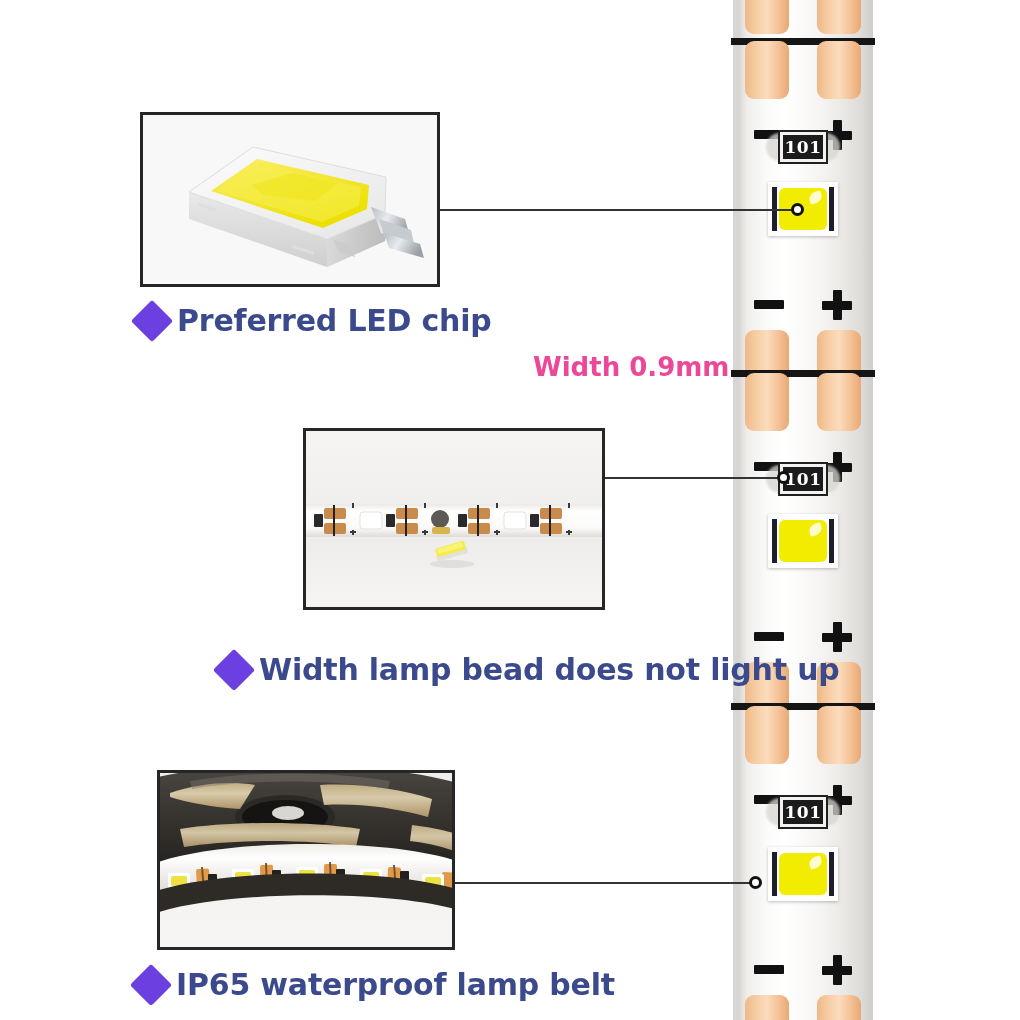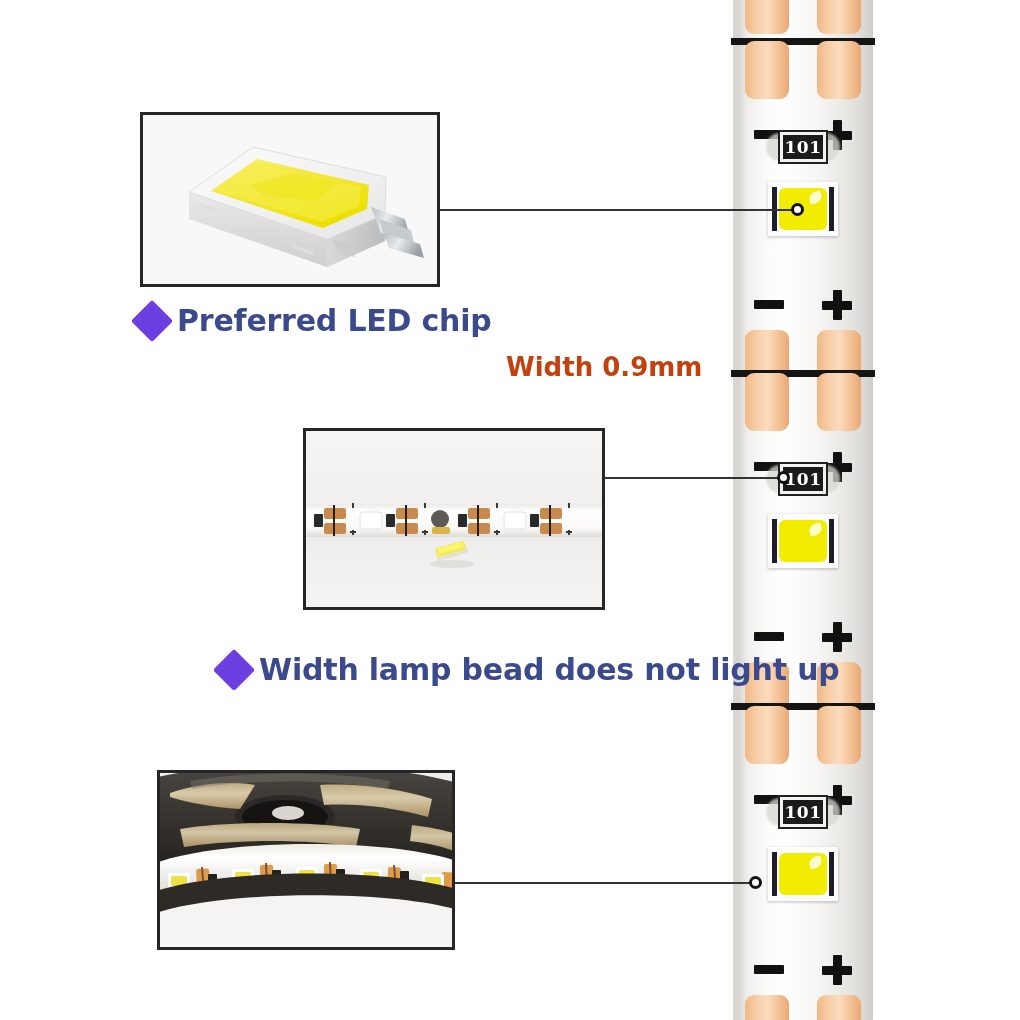--- a/index.html
+++ b/index.html
@@ -407,16 +407,20 @@
       </g>
 
       <path d="M-10,120 C60,94 242,94 308,120 L308,140 C242,116 60,116 -10,142 Z" fill="#2e2b27"></path>
 
       <path d="M30,8 C90,-2 170,-2 230,8 L228,16 C168,6 92,6 32,16 Z" fill="#7a756d" opacity="0.45"></path>
 
       <rect x="0" y="142" width="298" height="38" fill="#f6f5f3"></rect>
     </svg>
   </div>
 
-
-  <div class="width-note" style="left:506px;top:352px;color:#c2410c;text-align:right;">Width 0.9mm</div>
+  <div class="label-row" style="left:136px;top:970px;">
+    <div class="diamond" style="background:#6B3FE0;"></div>
+    <div class="label-text" style="color:#3B4A8C;">IP65 waterproof lamp belt</div>
+  </div>
+
+  <div class="width-note" style="left:533px;top:352px;color:#ec4899;text-align:right;">Width 0.9mm</div>
 
 </div>
 
 </body></html>

